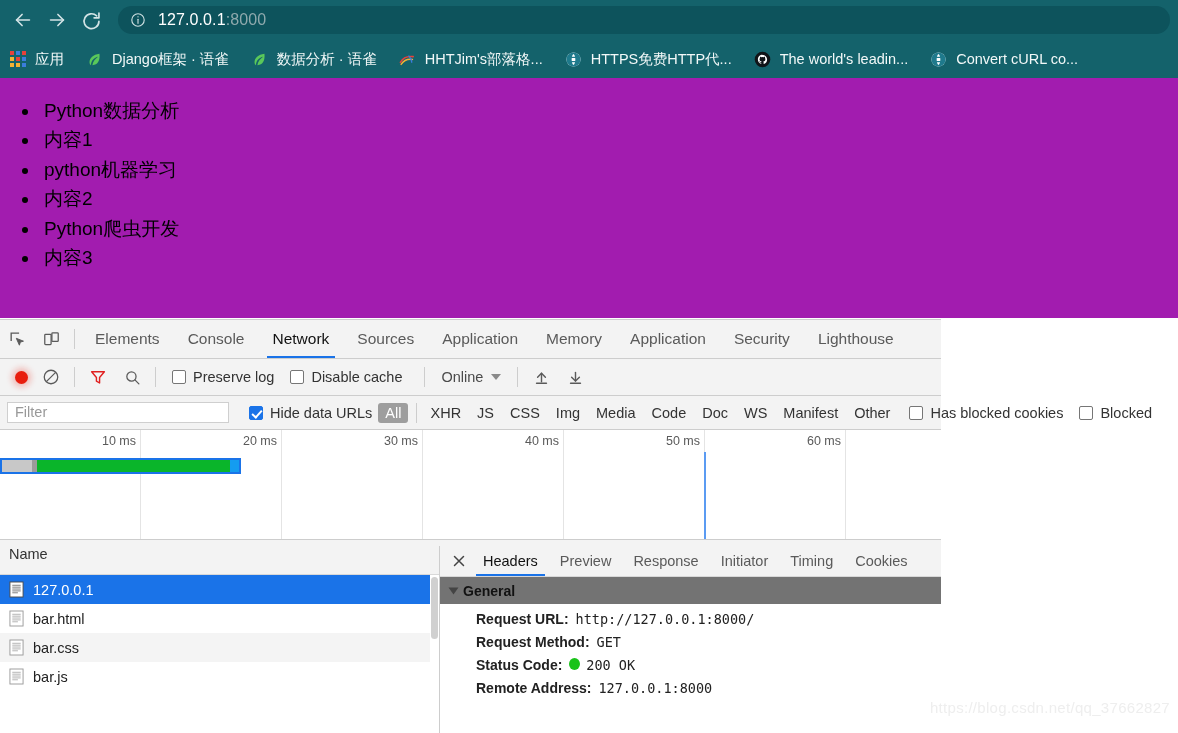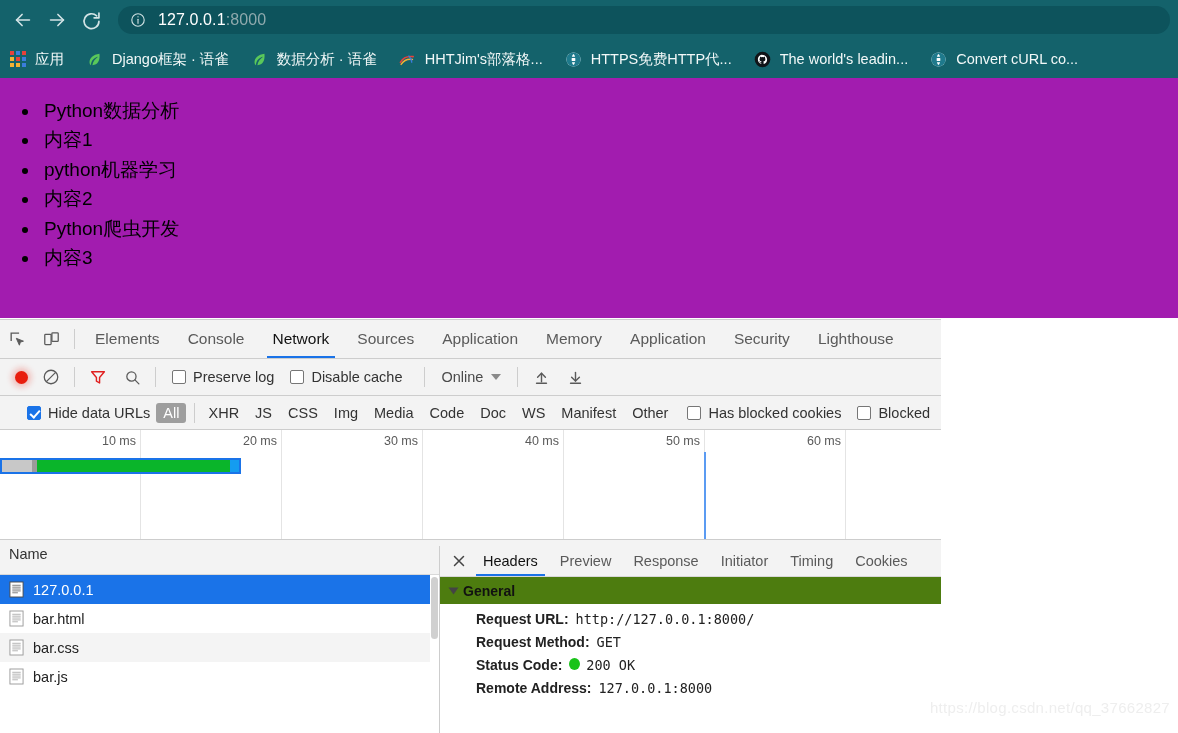--- a/index.html
+++ b/index.html
@@ -110,21 +110,21 @@
   .detail-pane { flex: 1; background: #fff; position: relative; }
   .det-tabbar { height: 31px; display: flex; align-items: center; border-bottom: 1px solid #d8d8d8;
                 background: #f3f3f3; padding-left: 6px; }
   .det-close { width: 26px; height: 30px; display:flex; align-items:center; justify-content:center;
                color: #5a5a5a; font-size: 15px; }
   .det-tab { font-size: 14.5px; color: #5a5a5a; padding: 0 11px; height: 30px; display: flex;
              align-items: center; position: relative; white-space: nowrap; }
   .det-tab.active { color: #111; }
   .det-tab.active::after { content: ""; position: absolute; left: 4px; right: 4px; bottom: 0;
                            height: 2px; background: #1a73e8; }
-  .sec-head { height: 27px; background: #4d7c0f; display: flex; align-items: center;
+  .sec-head { height: 27px; background: #737373; display: flex; align-items: center;
               padding-left: 10px; }
   .sec-tri { width: 0; height: 0; border-top: 5px solid transparent; border-bottom: 5px solid transparent;
              border-left: 7px solid #444; transform: rotate(90deg); margin-right: 6px; }
   .sec-title { font-size: 14px; color: #111; font-weight: bold; }
   .kv { padding: 7px 0 0 36px; display: flex; align-items: baseline; white-space: nowrap; }
   .kv-k { font-size: 14px; color: #222; font-weight: bold; margin-right: 7px; }
   .kv-v { font-size: 13.5px; color: #222; font-family: "DejaVu Sans Mono", monospace; }
   .status-dot { width: 11px; height: 12px; border-radius: 50%; background: #19c319;
                 display: inline-block; margin-right: 6px; vertical-align: -1px; }
 
@@ -321,20 +321,21 @@
       <div class="dt-icon-btn">
         <svg width="17" height="17" viewBox="0 0 24 24" fill="none" stroke="#5a5a5a" stroke-width="2" stroke-linecap="round" stroke-linejoin="round">
             <path d="M12 5v12"></path>
             <path d="M6.5 11.5L12 17l5.5-5.5"></path>
             <path d="M5 20h14"></path>
           </svg>
       </div>
     </div>
 
     <div class="dt-filterbar">
+      <div class="filter-input">Filter</div>
       <div class="tb-gap"></div>
         <div class="tb-gap"></div>
       <div class="cb-wrap" style="margin-right:6px">
         <span class="cbox checked"></span>
         <span class="cb-label">Hide data URLs</span>
       </div>
       <span class="ftype on">All</span>
       <span class="vsep"></span>
       <span class="ftype">XHR</span>
       <span class="ftype">JS</span>

